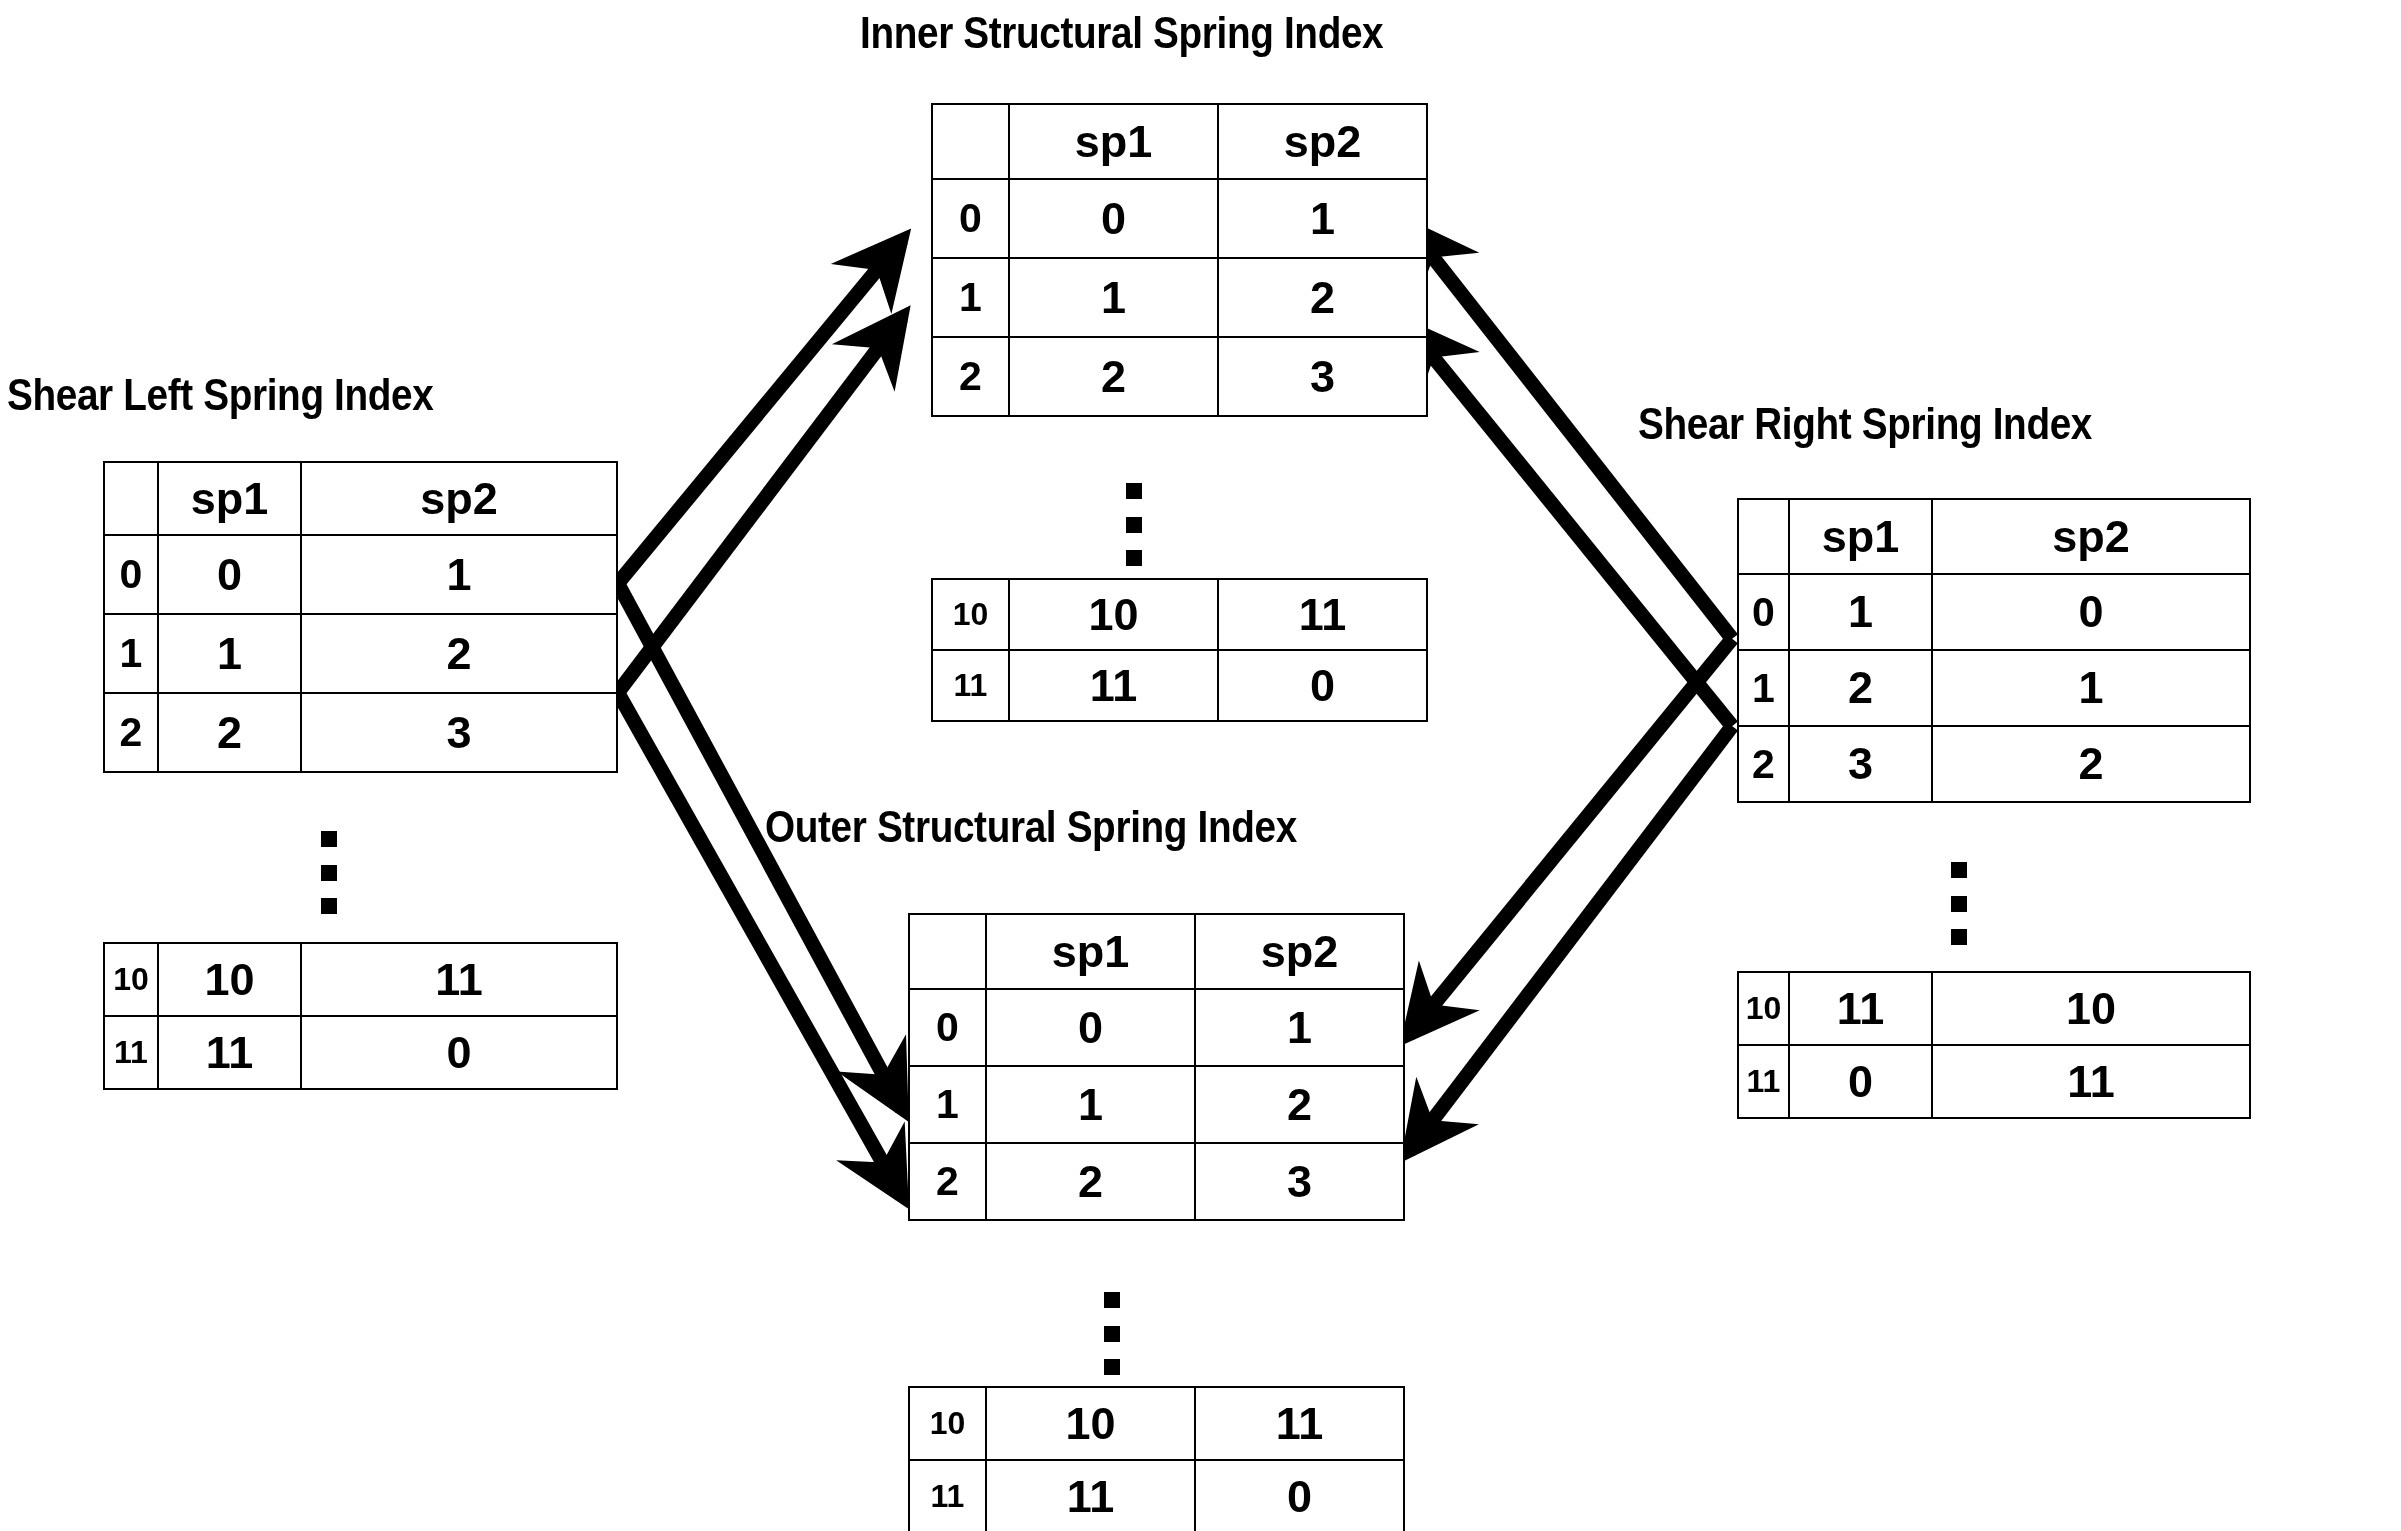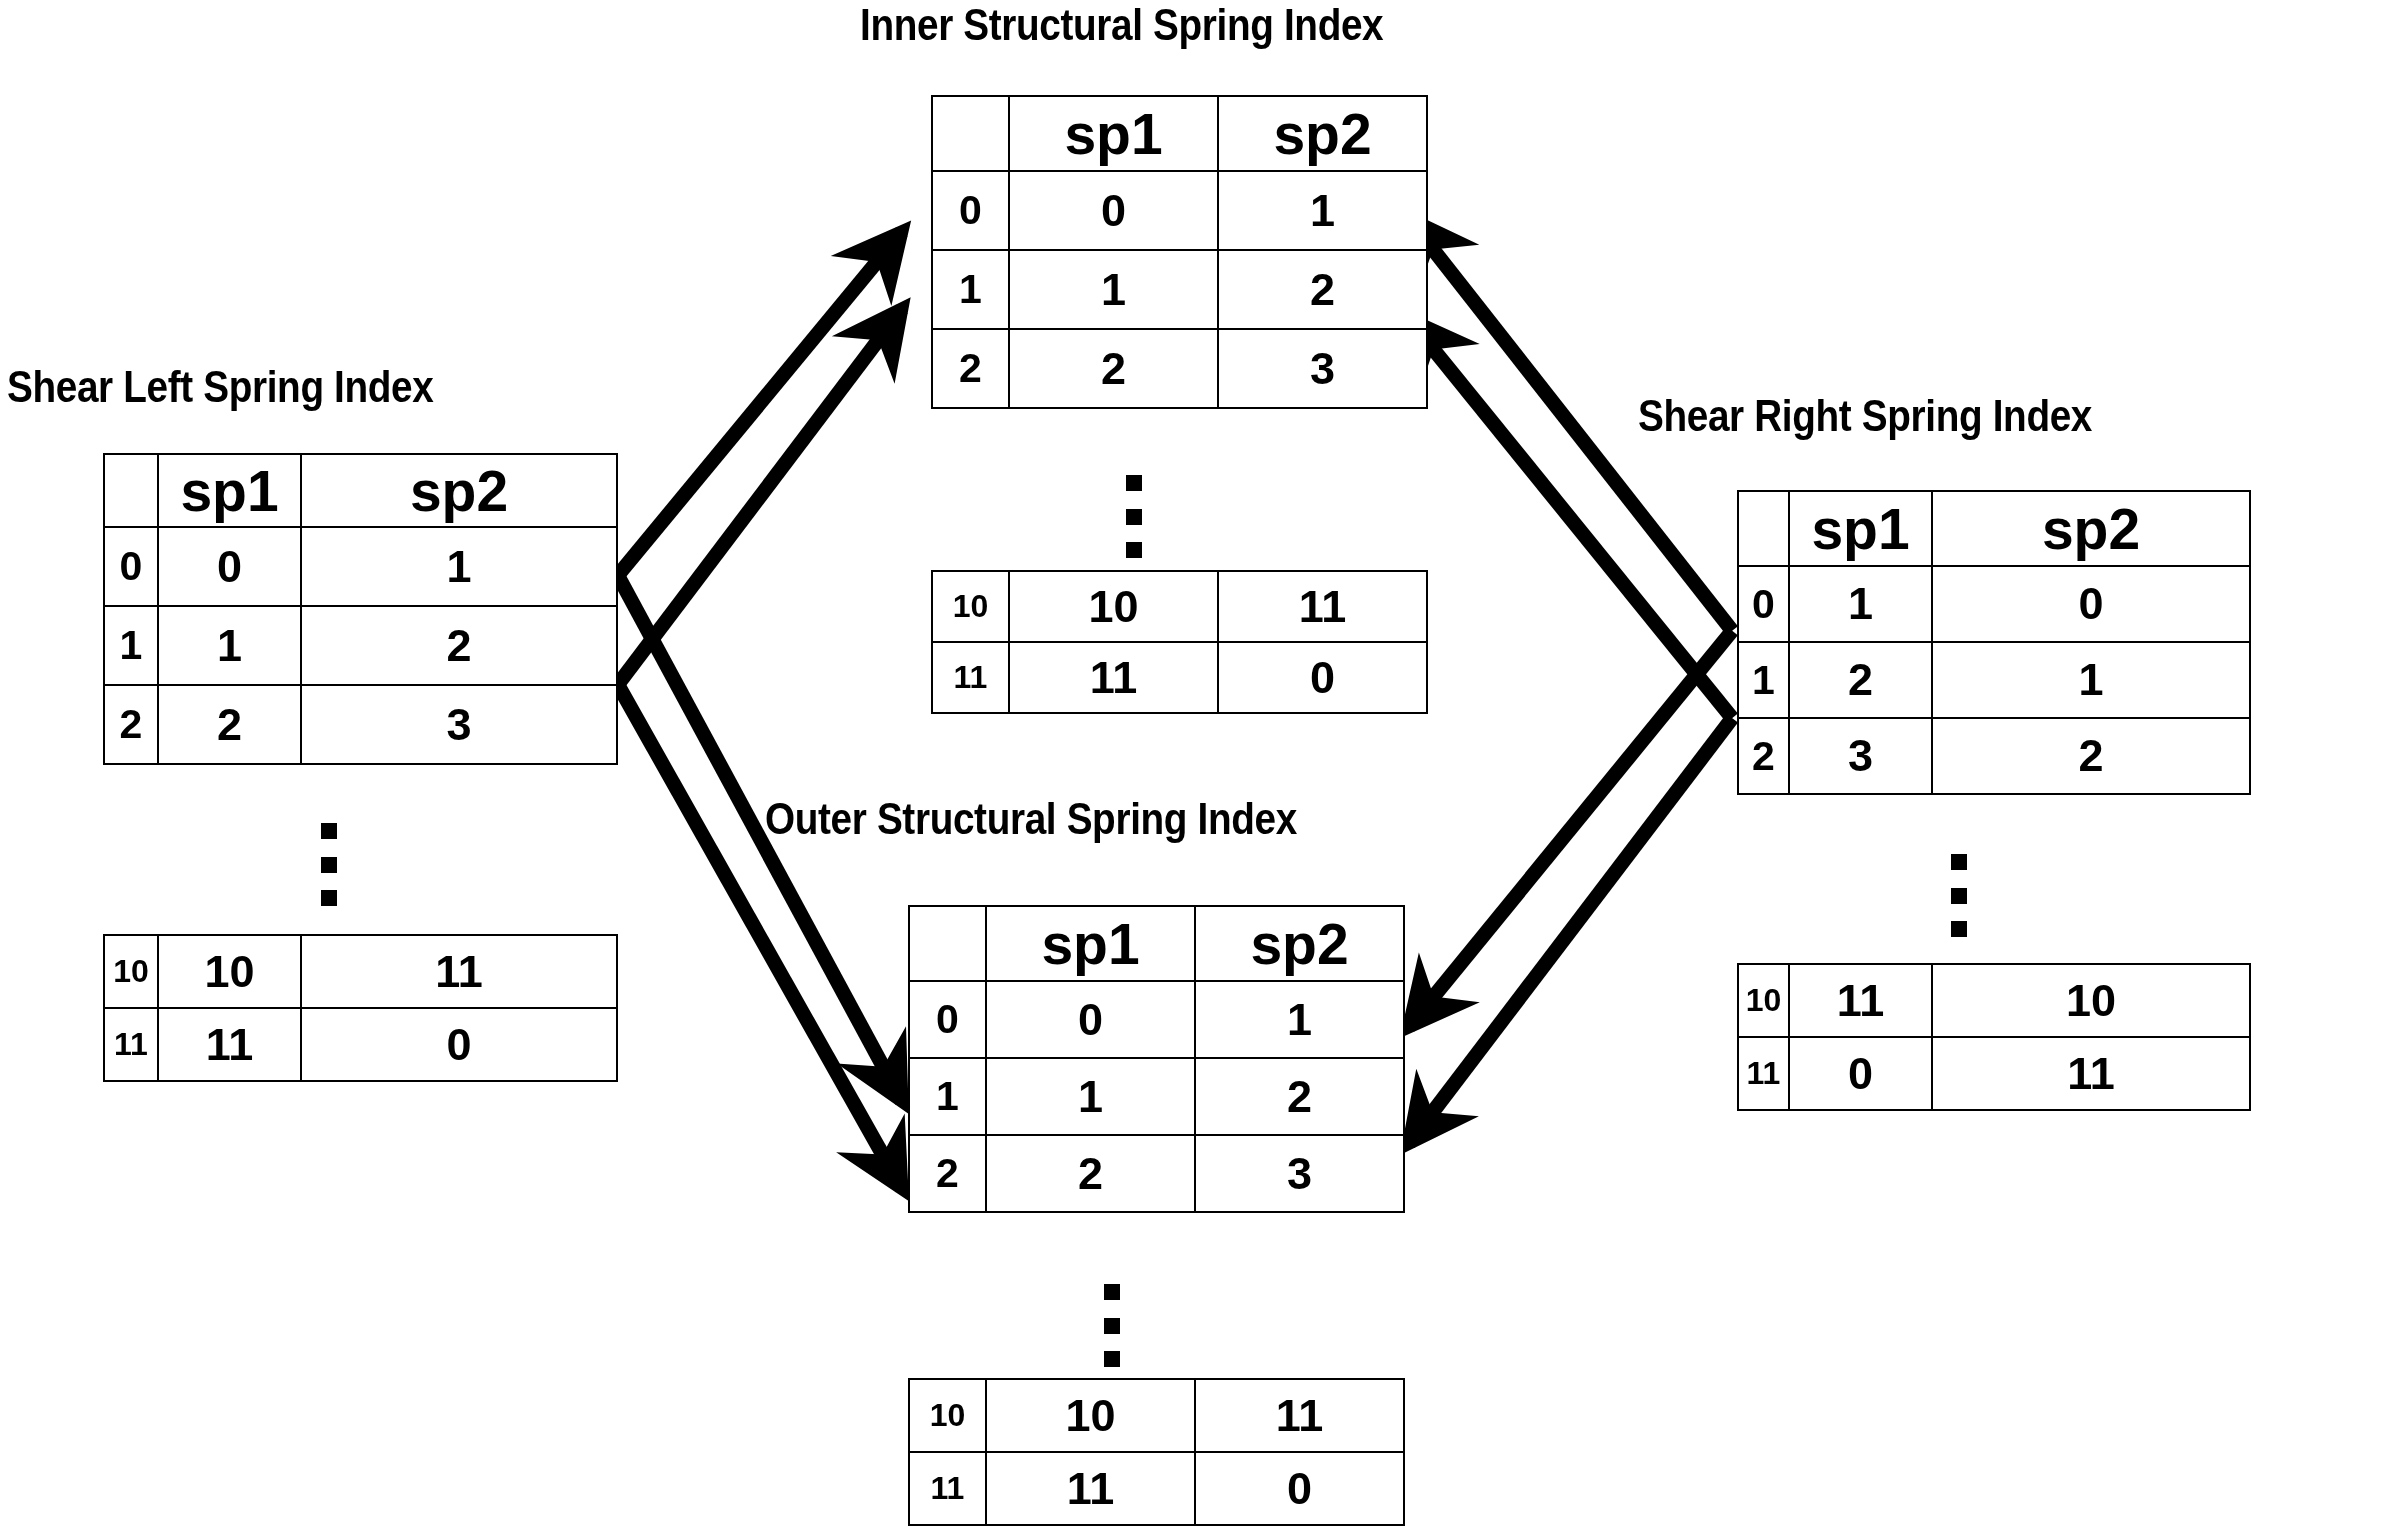--- a/index.html
+++ b/index.html
@@ -1,35 +1,35 @@
 <!DOCTYPE html>
 <html style="font-size:11.7px"><head>
 <meta charset="utf-8">
 <style>
   html,body{margin:0;padding:0;background:#ffffff;}
   body{width:2401px;height:1531px;position:relative;overflow:hidden;
        font-family:"Liberation Sans","DejaVu Sans",sans-serif;color:#000;}
 
-  .stage{position:absolute;left:0;top:0;width:2401px;height:1165px;}
+  .stage{position:absolute;left:0;top:8px;width:2401px;height:1165px;}
 
   .arrows{position:absolute;left:0;top:0;width:2401px;height:1531px;pointer-events:none;}
 
   
   .title{position:absolute;font-weight:bold;font-size:45px;line-height:1;
          white-space:nowrap;letter-spacing:-0.4px;transform:scaleX(0.86);
          transform-origin:left center;}
 
   
   .tbl{position:absolute;border-collapse:collapse;table-layout:fixed;}
   .tbl td{border:2.2px solid #000;text-align:center;vertical-align:middle;
           font-weight:bold;padding:0;background:#fff;}
   .tbl td.idx{font-size:41px;}
   .tbl td.idxsm{font-size:32px;}
   .tbl td.val{font-size:45px;}
-  .tbl td.hdr{font-size:57px;}
+  .tbl td.hdr{font-size:45px;}
   .tbl td.blank{border:2.2px solid #000;}
 
   
   .vdots{position:absolute;display:flex;flex-direction:column;
          align-items:center;justify-content:space-between;}
   .vdots i{display:block;width:16px;height:16px;background:#000;}
 </style>
 </head>
 <body>
 

